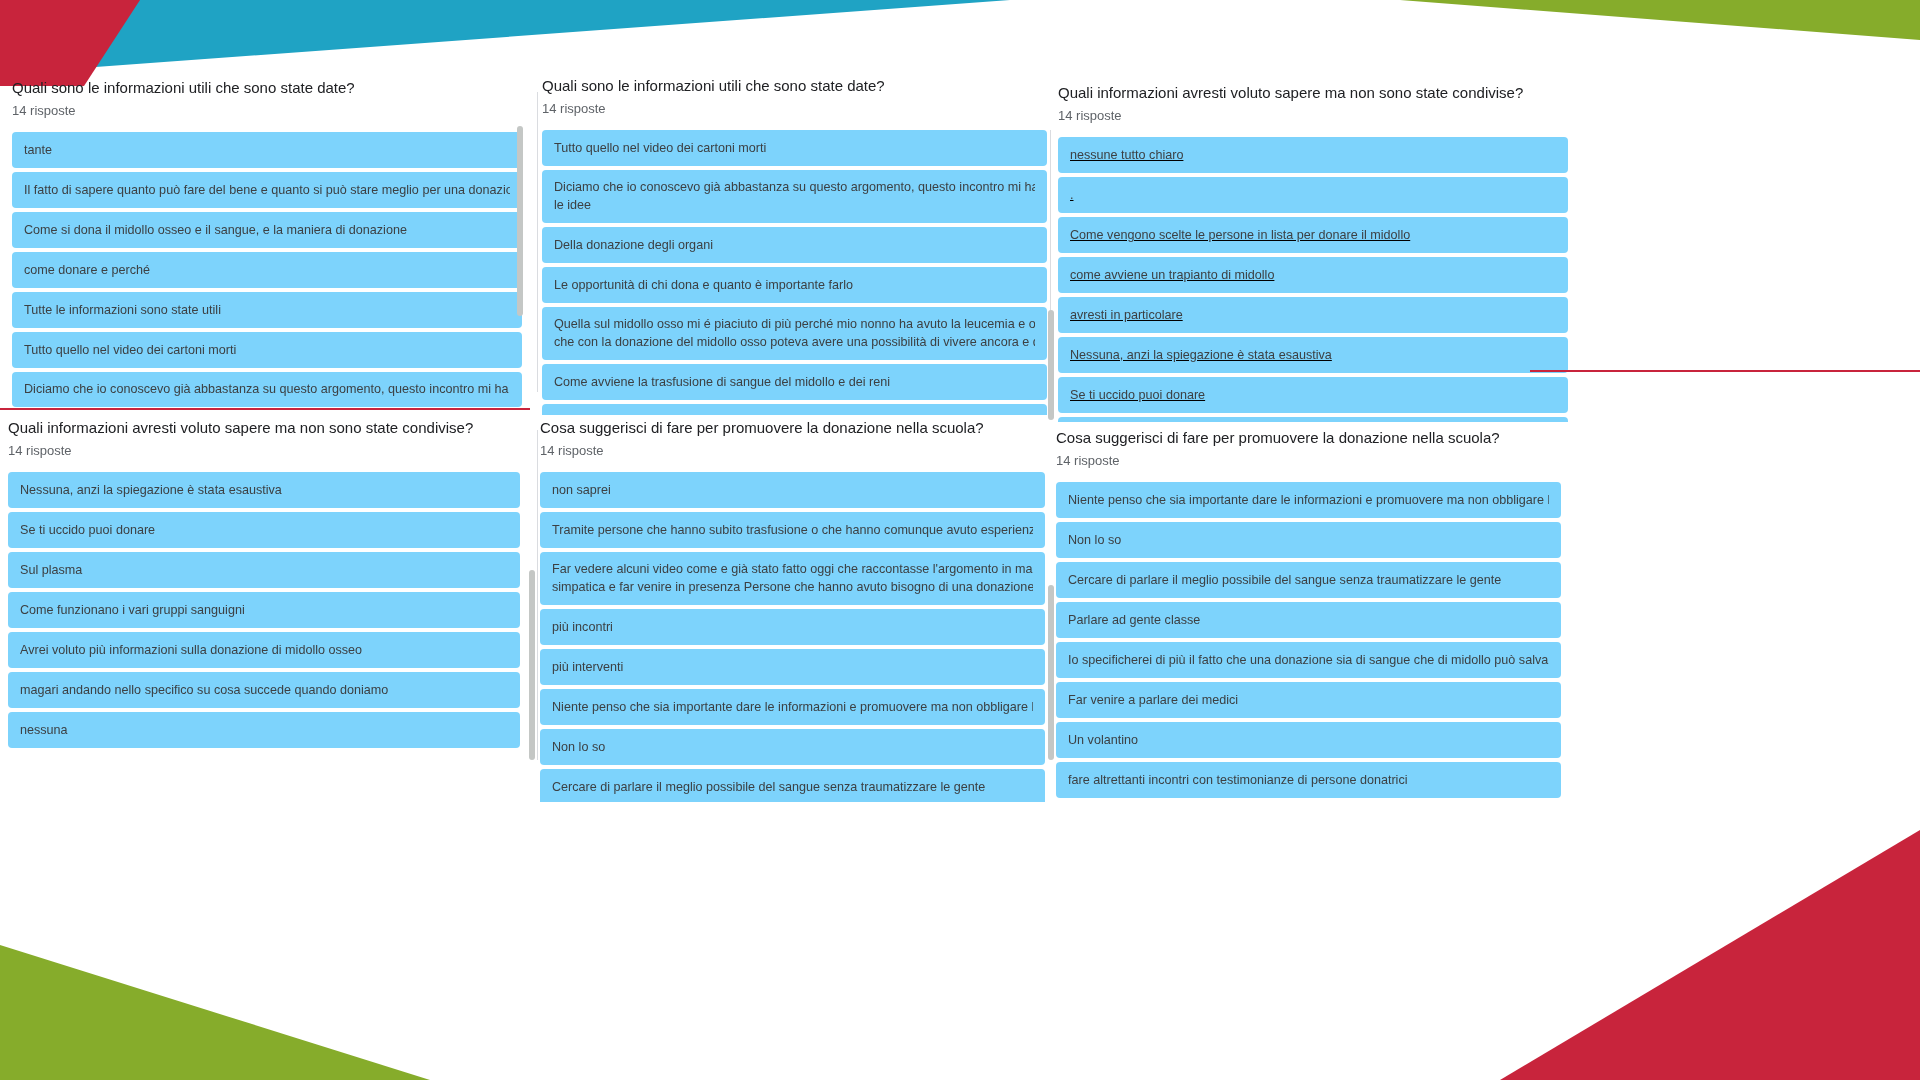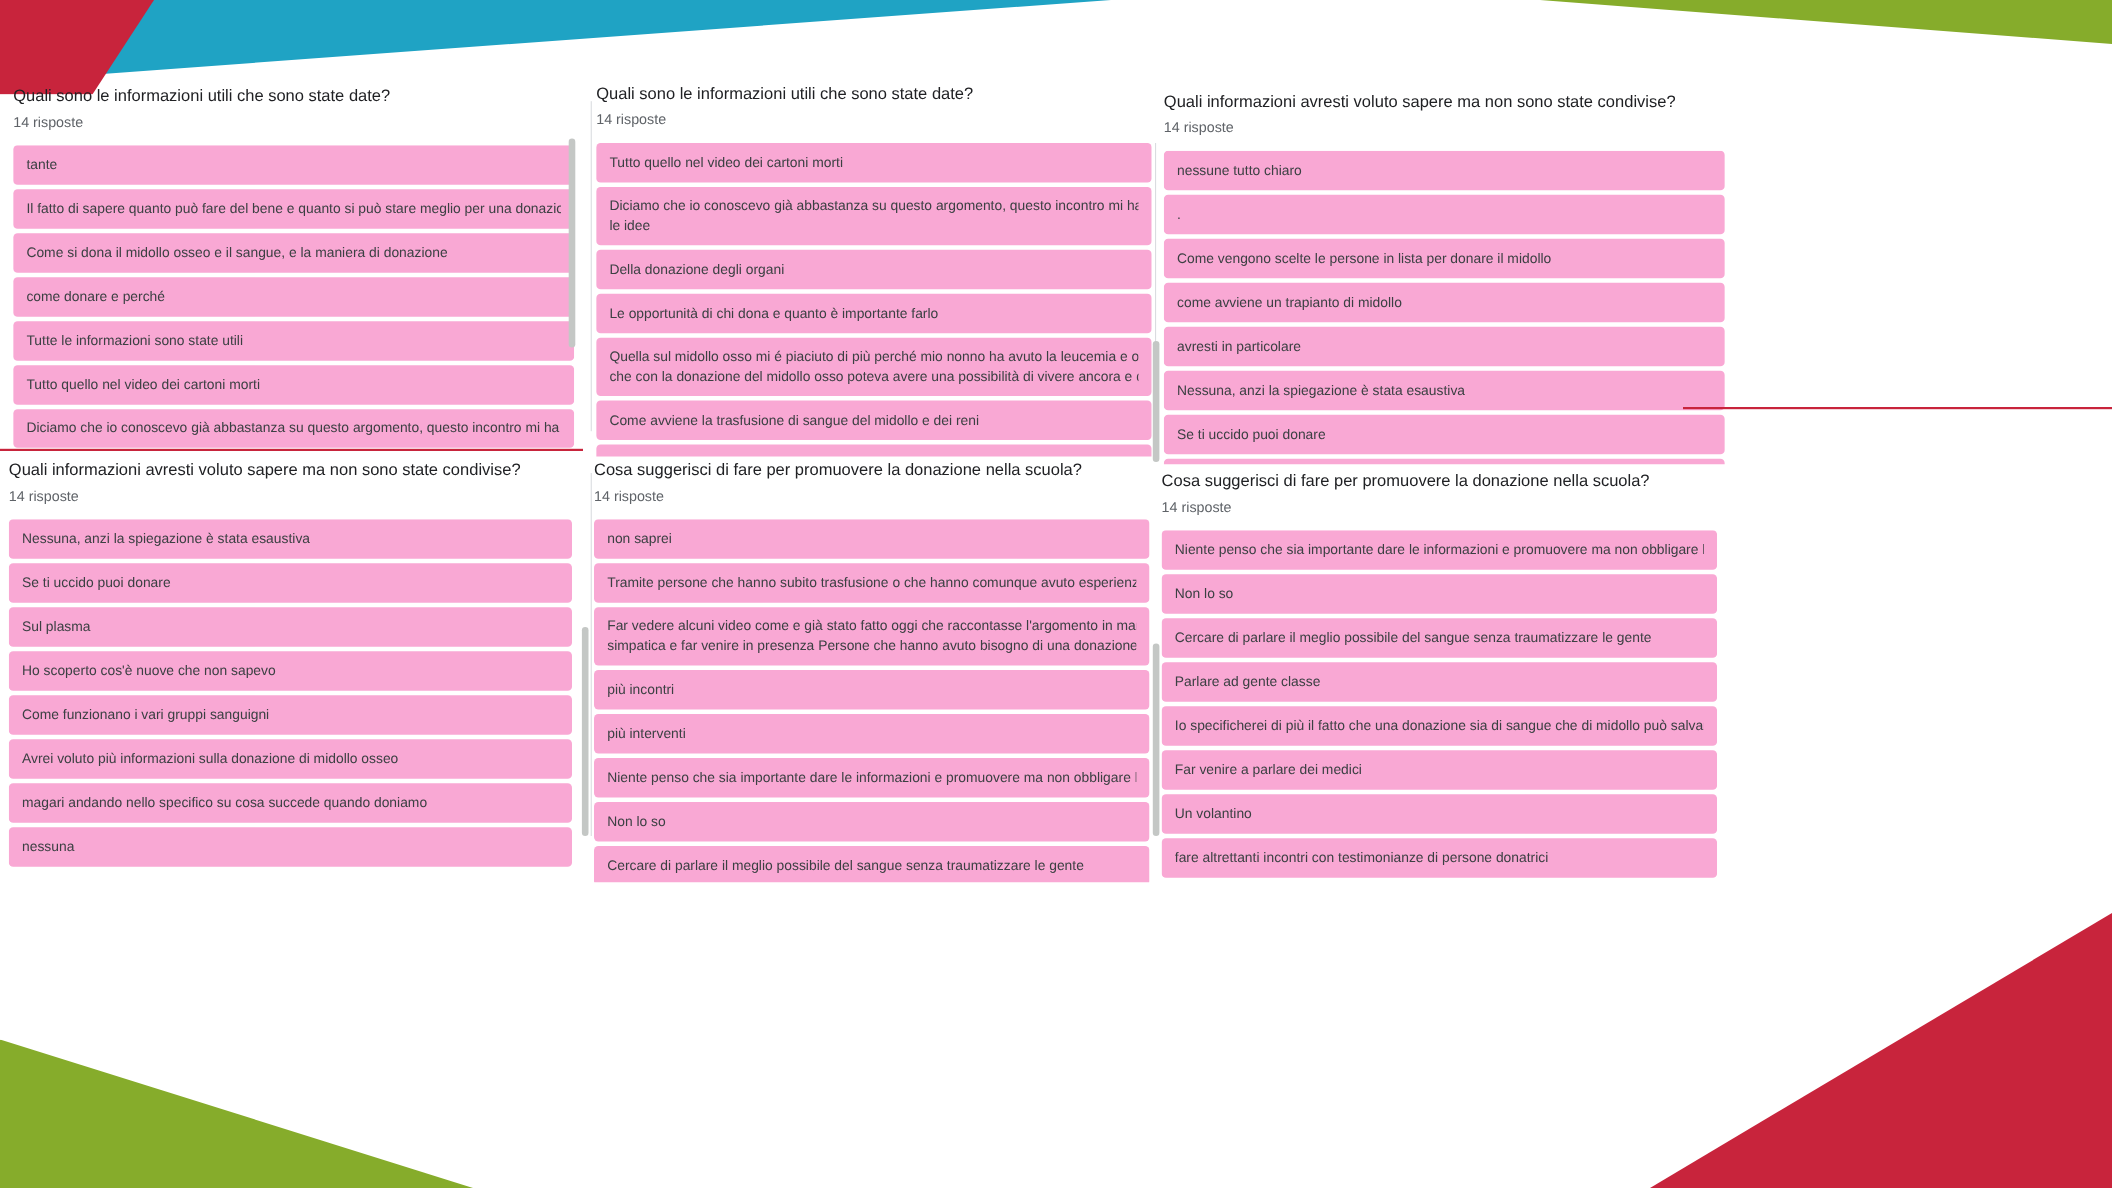--- a/index.html
+++ b/index.html
@@ -60,21 +60,21 @@
   .qblock{position:absolute;}
   .qtitle{
     font-size:15px;color:#202124;line-height:20px;font-weight:400;
     white-space:nowrap;
   }
   .qcount{
     font-size:13px;color:#5f6368;margin-top:6px;line-height:14px;
   }
   .answers{margin-top:14px;position:relative;overflow:hidden;}
   .answer{
-    background:#f9a8d4;border-radius:4px;
+    background:#7dd3fc;border-radius:4px;
     padding:9px 12px;margin-bottom:4px;
     font-size:12.6px;line-height:18px;color:#3c4043;
   }
   .answer.two-line{padding:8px 12px 9px;}
   .answer .ln{display:block;white-space:nowrap;overflow:hidden;}
 
   
   #red-rule{
     position:absolute;left:0;top:408px;width:1920px;height:2px;
     background:#c8243c;
@@ -136,23 +136,20 @@
         <div class="answer">
             <span class="ln">Nessuna, anzi la spiegazione è stata esaustiva</span>
           </div>
         <div class="answer">
             <span class="ln">Se ti uccido puoi donare</span>
           </div>
         <div class="answer">
             <span class="ln">Sul plasma</span>
           </div>
         <div class="answer">
-            <span class="ln">Ho scoperto cos'è nuove che non sapevo</span>
-          </div>
-        <div class="answer">
             <span class="ln">Come funzionano i vari gruppi sanguigni</span>
           </div>
         <div class="answer">
             <span class="ln">Avrei voluto più informazioni sulla donazione di midollo osseo</span>
           </div>
         <div class="answer">
             <span class="ln">magari andando nello specifico su cosa succede quando doniamo</span>
           </div>
         <div class="answer">
             <span class="ln">nessuna</span>
@@ -233,21 +230,21 @@
   </div>
 
   <div class="col" id="col-right">
     <div class="col-divider" style="left:0px;top:130px;height:190px;"></div>
     <div class="scrollbar" style="left:-2px;top:310px;height:110px;"></div>
     <div class="scrollbar" style="left:-2px;top:585px;height:175px;"></div>
 
     <div class="qblock" style="left:8px;top:83px;width:510px;">
       <div class="qtitle">Quali informazioni avresti voluto sapere ma non sono state condivise?</div>
       <div class="qcount">14 risposte</div>
-      <div class="answers" style="height:285px;">
+      <div class="answers" style="height:285px;text-decoration:underline;">
         <div class="answer">
             <span class="ln">nessune tutto chiaro</span>
           </div>
         <div class="answer">
             <span class="ln">.</span>
           </div>
         <div class="answer">
             <span class="ln">Come vengono scelte le persone in lista per donare il midollo</span>
           </div>
         <div class="answer">

